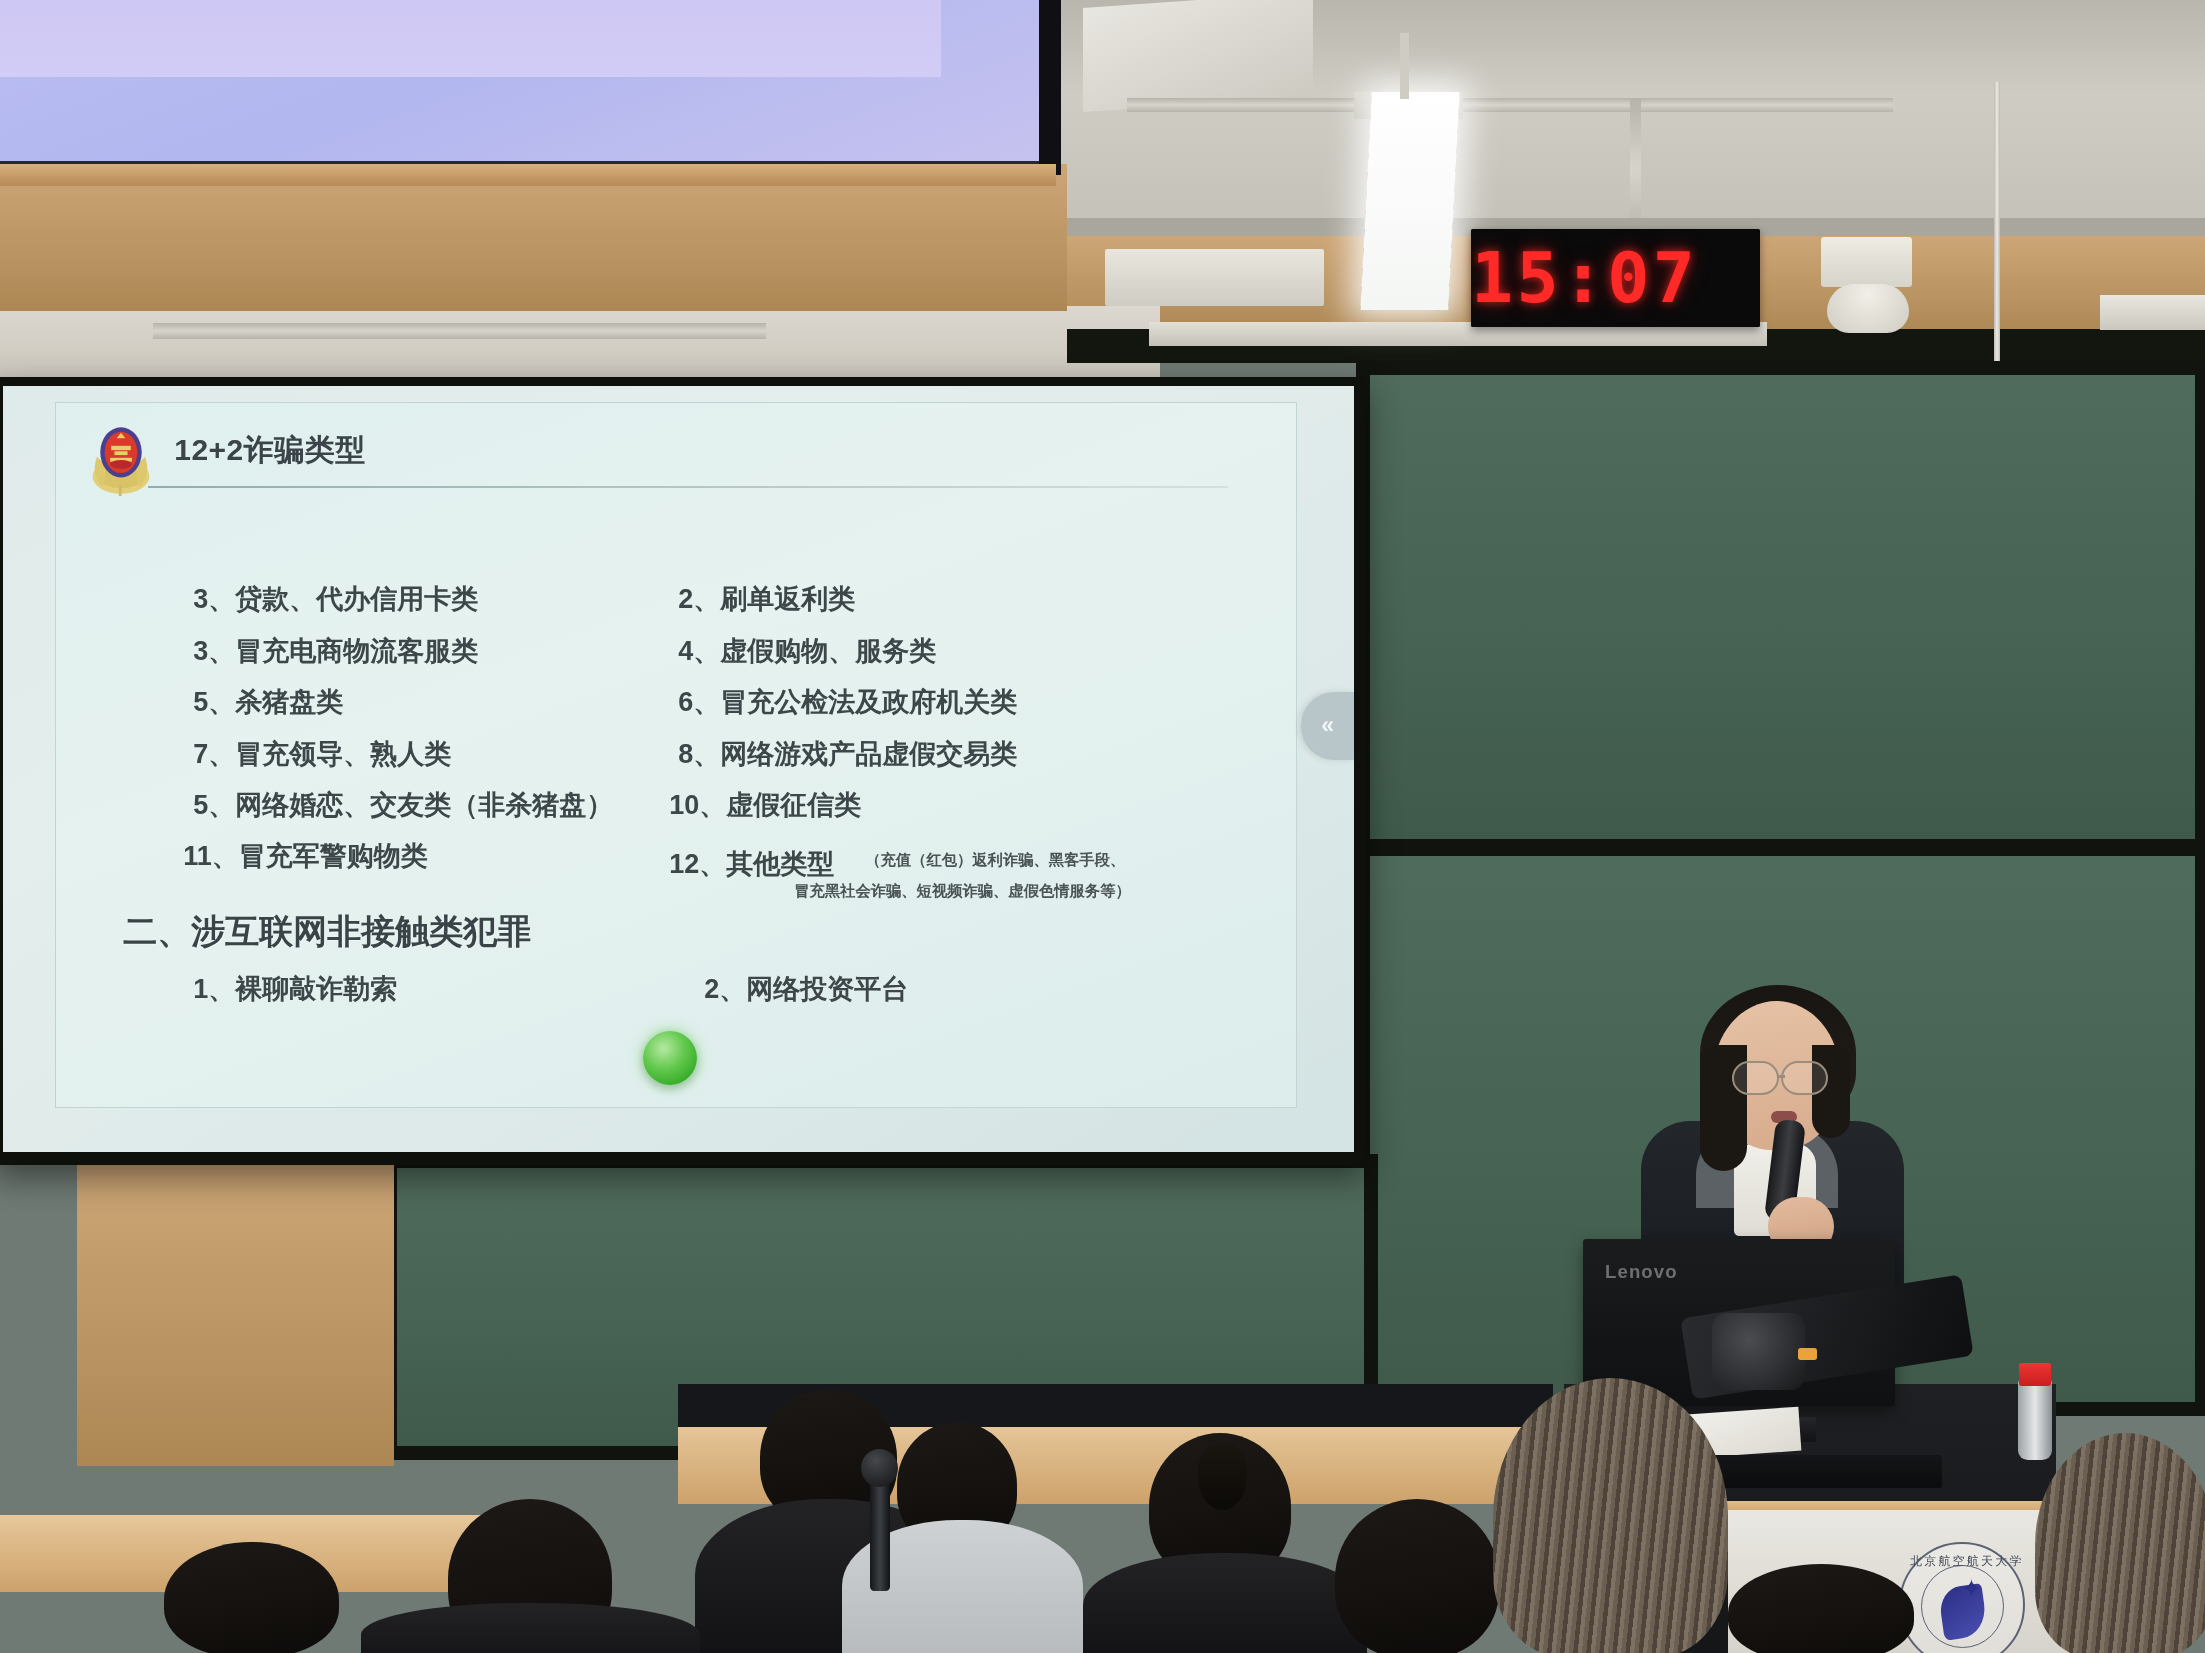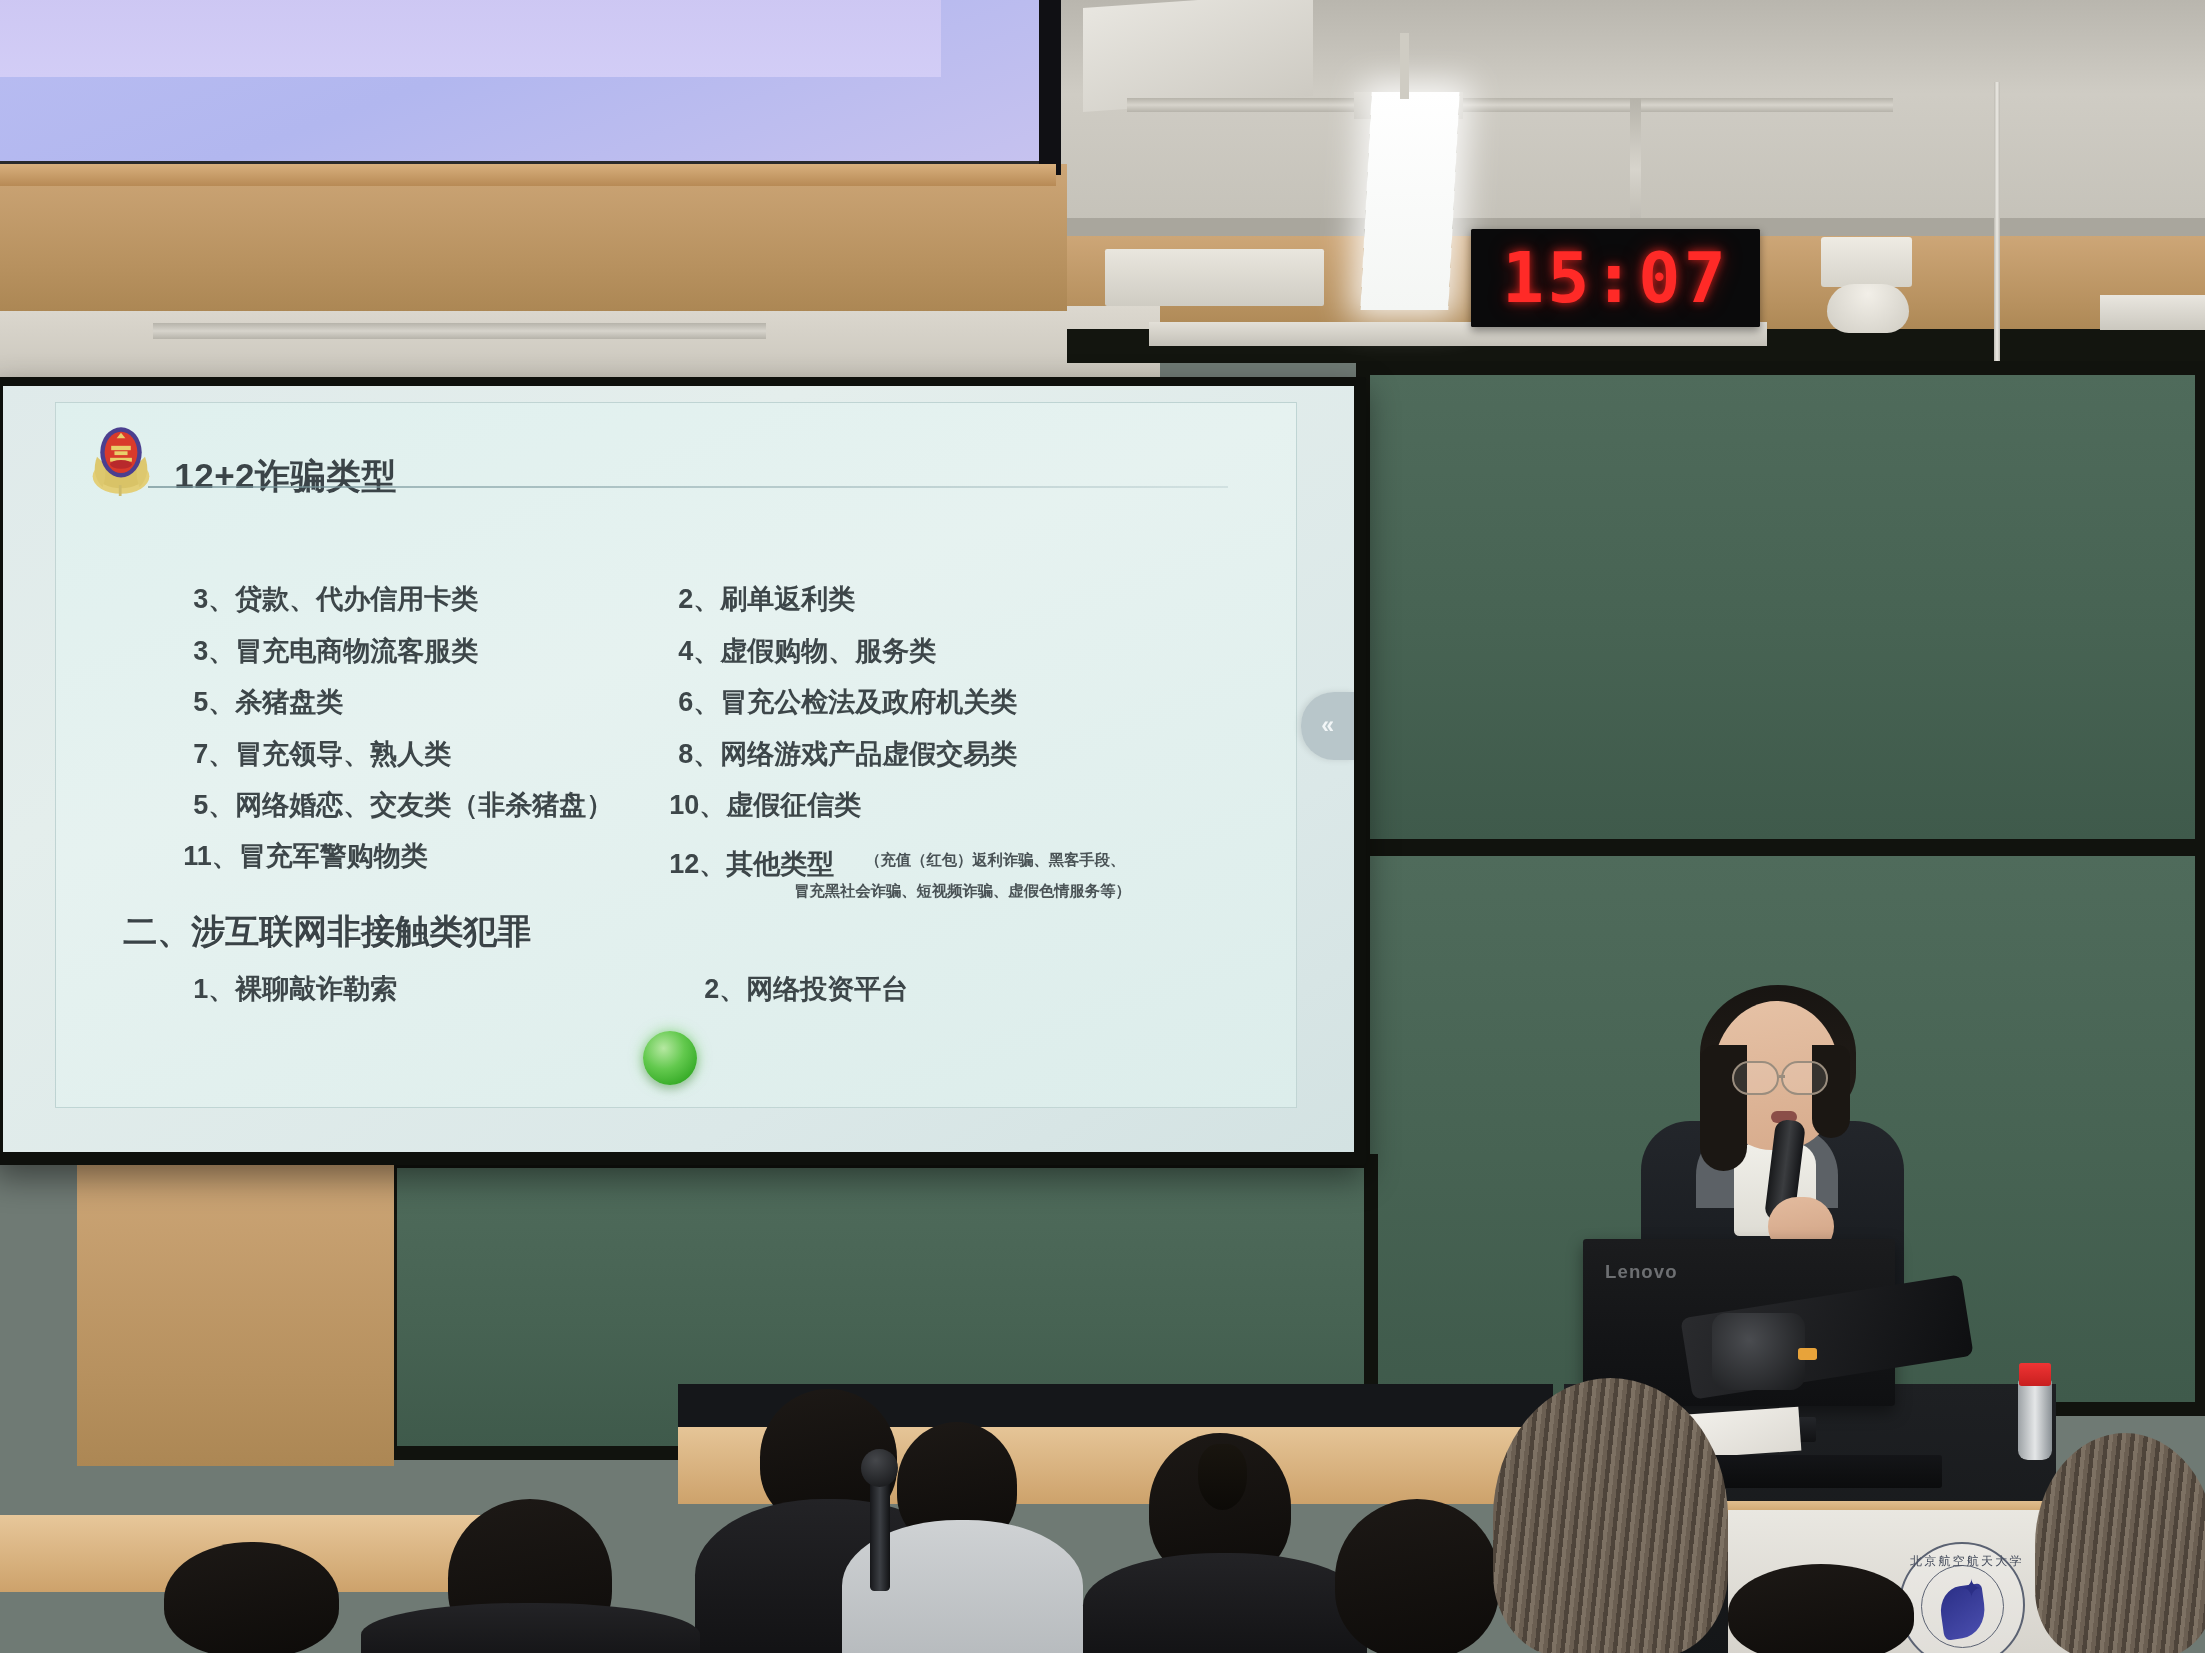--- a/index.html
+++ b/index.html
@@ -37,21 +37,21 @@
     background:#0e100c;border-radius:2.2px;
     box-shadow:0 13px 33px rgba(0,0,0,.45);}
   .screen{position:absolute;left:9.8px;top:8.8px;width:1351px;height:766px;
     background:linear-gradient(150deg,#dfeaea 0%,#e4eeec 30%,#dbe8e8 75%,#d3e2e2 100%);}
   .slide{position:absolute;left:52px;top:16.4px;width:1242px;height:706px;
     background:linear-gradient(160deg,#dff0ee 0%,#e6f2f0 40%,#dcedeb 100%);
     border:0.5px solid rgba(160,185,185,.5);}
 
   .slide-title-row{position:absolute;left:30px;top:26px;width:1160px;height:61px;}
   .badge{position:absolute;left:0;top:-5.5px;width:70px;height:72px;}
-  .slide-title{position:absolute;left:88px;top:24px;font-size:35px;color:#3b4448;
+  .slide-title{position:absolute;left:88px;top:1px;font-size:30px;color:#3b4448;
     font-weight:600;letter-spacing:0.5px;white-space:nowrap;}
   .title-rule{position:absolute;left:92px;top:83px;width:1080px;height:1.6px;
     background:linear-gradient(90deg,rgba(120,150,155,.75),rgba(150,175,180,.25));}
 
   .sec-head{position:absolute;font-size:34px;font-weight:700;color:#3a4347;white-space:nowrap;
     text-shadow:1.1px 1.1px 0 rgba(255,255,255,.45);}
   .li{position:absolute;font-size:27px;font-weight:700;color:#3d4649;white-space:nowrap;}
   .li-note2{position:absolute;font-size:15.3px;font-weight:700;color:#4a5356;white-space:nowrap;}
 
   .laser-dot{position:absolute;width:54px;height:54px;border-radius:50%;
@@ -59,21 +59,21 @@
     box-shadow:0 0 14.2px rgba(80,200,60,.55),0 4.4px 8.8px rgba(0,0,0,.18);}
   .collapse-tab{position:absolute;width:53px;height:68px;
     background:rgba(170,185,190,.72);border-radius:33px 0 0 33px;
     display:flex;align-items:center;justify-content:center;
     color:#f2f6f7;font-size:23px;font-weight:700;line-height:1;
     box-shadow:-2.2px 0 6.6px rgba(0,0,0,.1);}
 
   
   .clock{position:absolute;left:1471px;top:229px;width:289px;height:98px;
     background:#0a0a0b;border-radius:1.6px;box-shadow:0 3.3px 8.8px rgba(0,0,0,.4);
-    display:flex;align-items:center;justify-content:center;}
+    display:flex;align-items:center;}
   .clock-digits{font-family:"DejaVu Sans Mono","Liberation Mono",monospace;
     font-size:70px;font-weight:700;letter-spacing:3.3px;
     color:#ff2a27;text-shadow:0 0 9.8px rgba(255,40,35,.75),0 0 22px rgba(255,30,25,.35);}
   .clock-shelf{position:absolute;left:1149px;top:322px;width:618px;height:24px;
     background:linear-gradient(180deg,#e3e0d8,#c3c0b7);}
 
   
   .led-panel{position:absolute;left:1366px;top:92px;width:88px;height:218px;
     background:linear-gradient(180deg,#ffffff,#f4f6f4);
     box-shadow:0 0 33px 9.8px rgba(255,255,255,.85);

